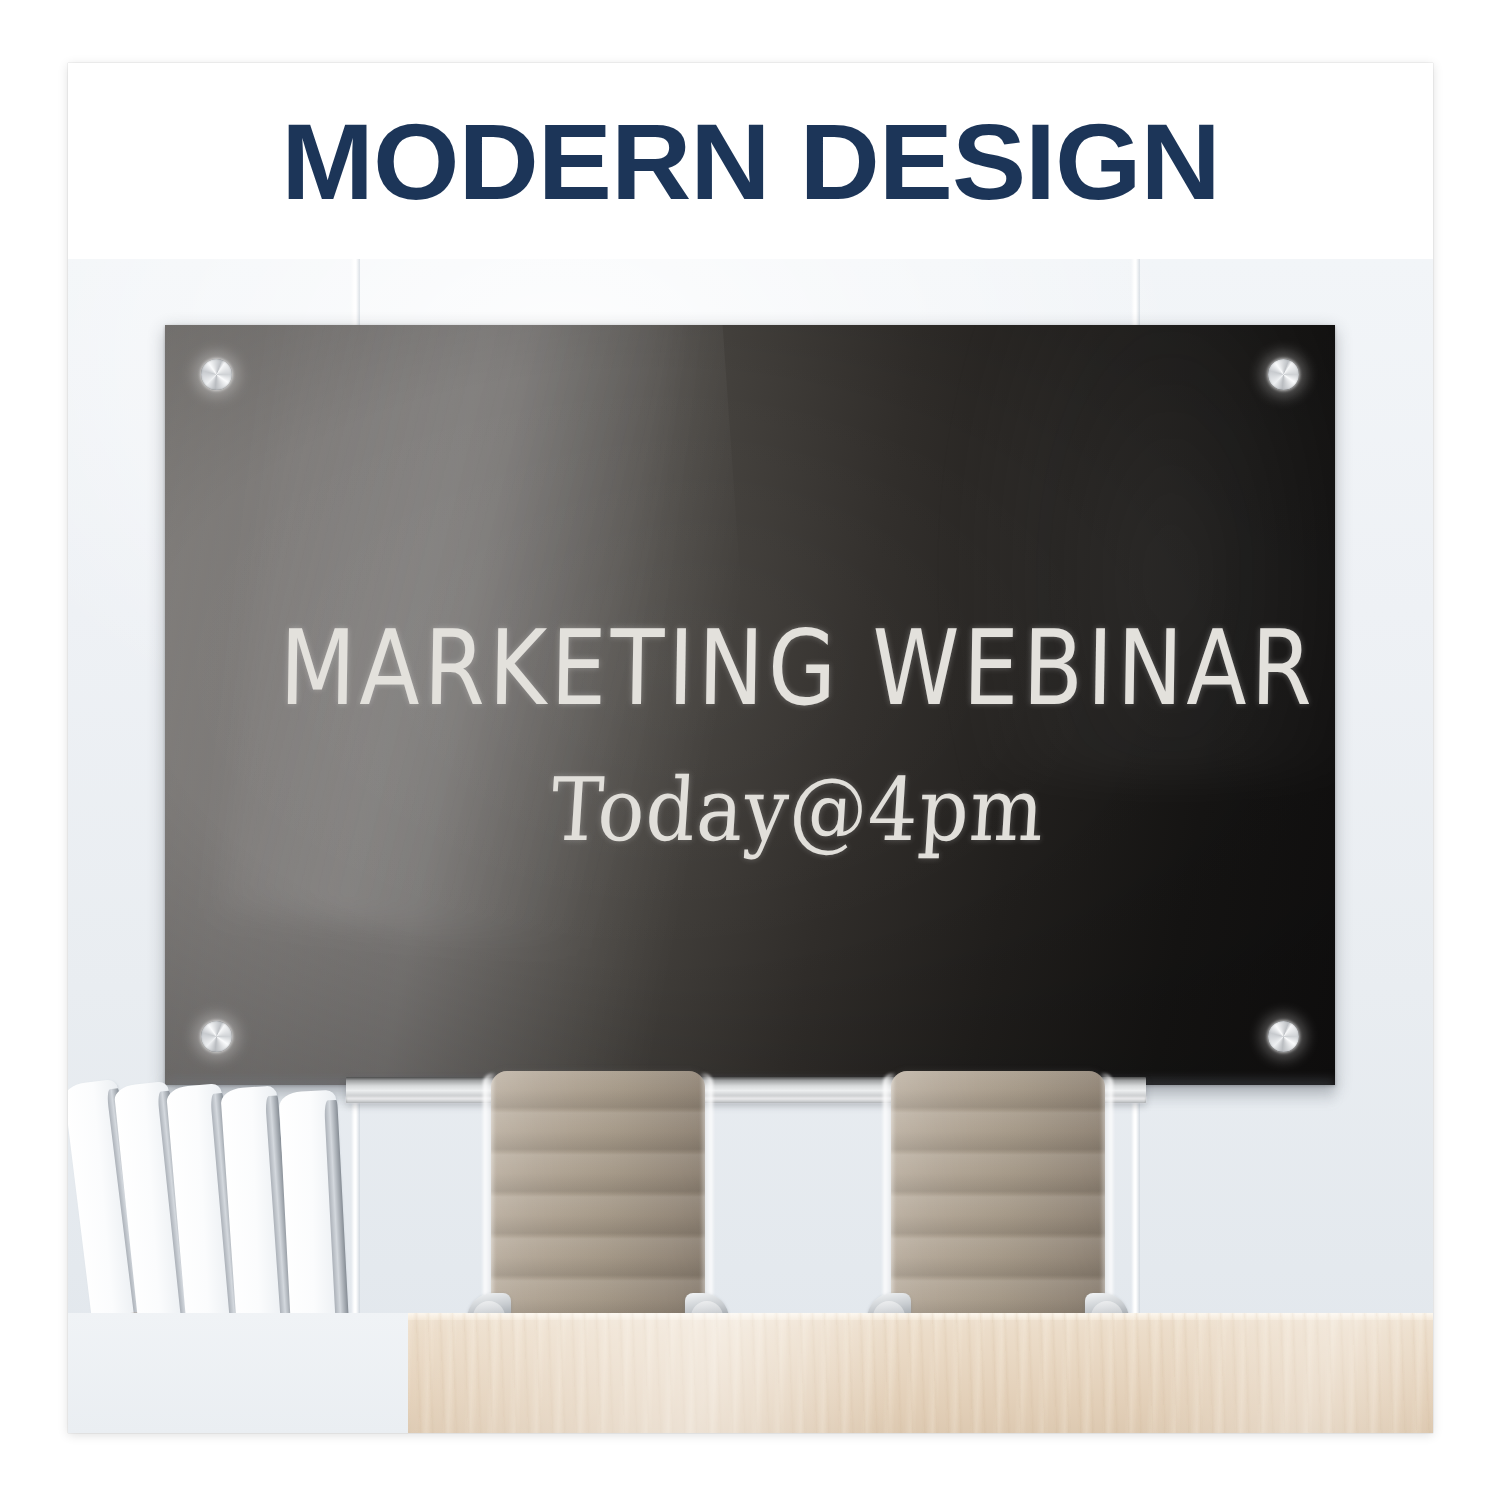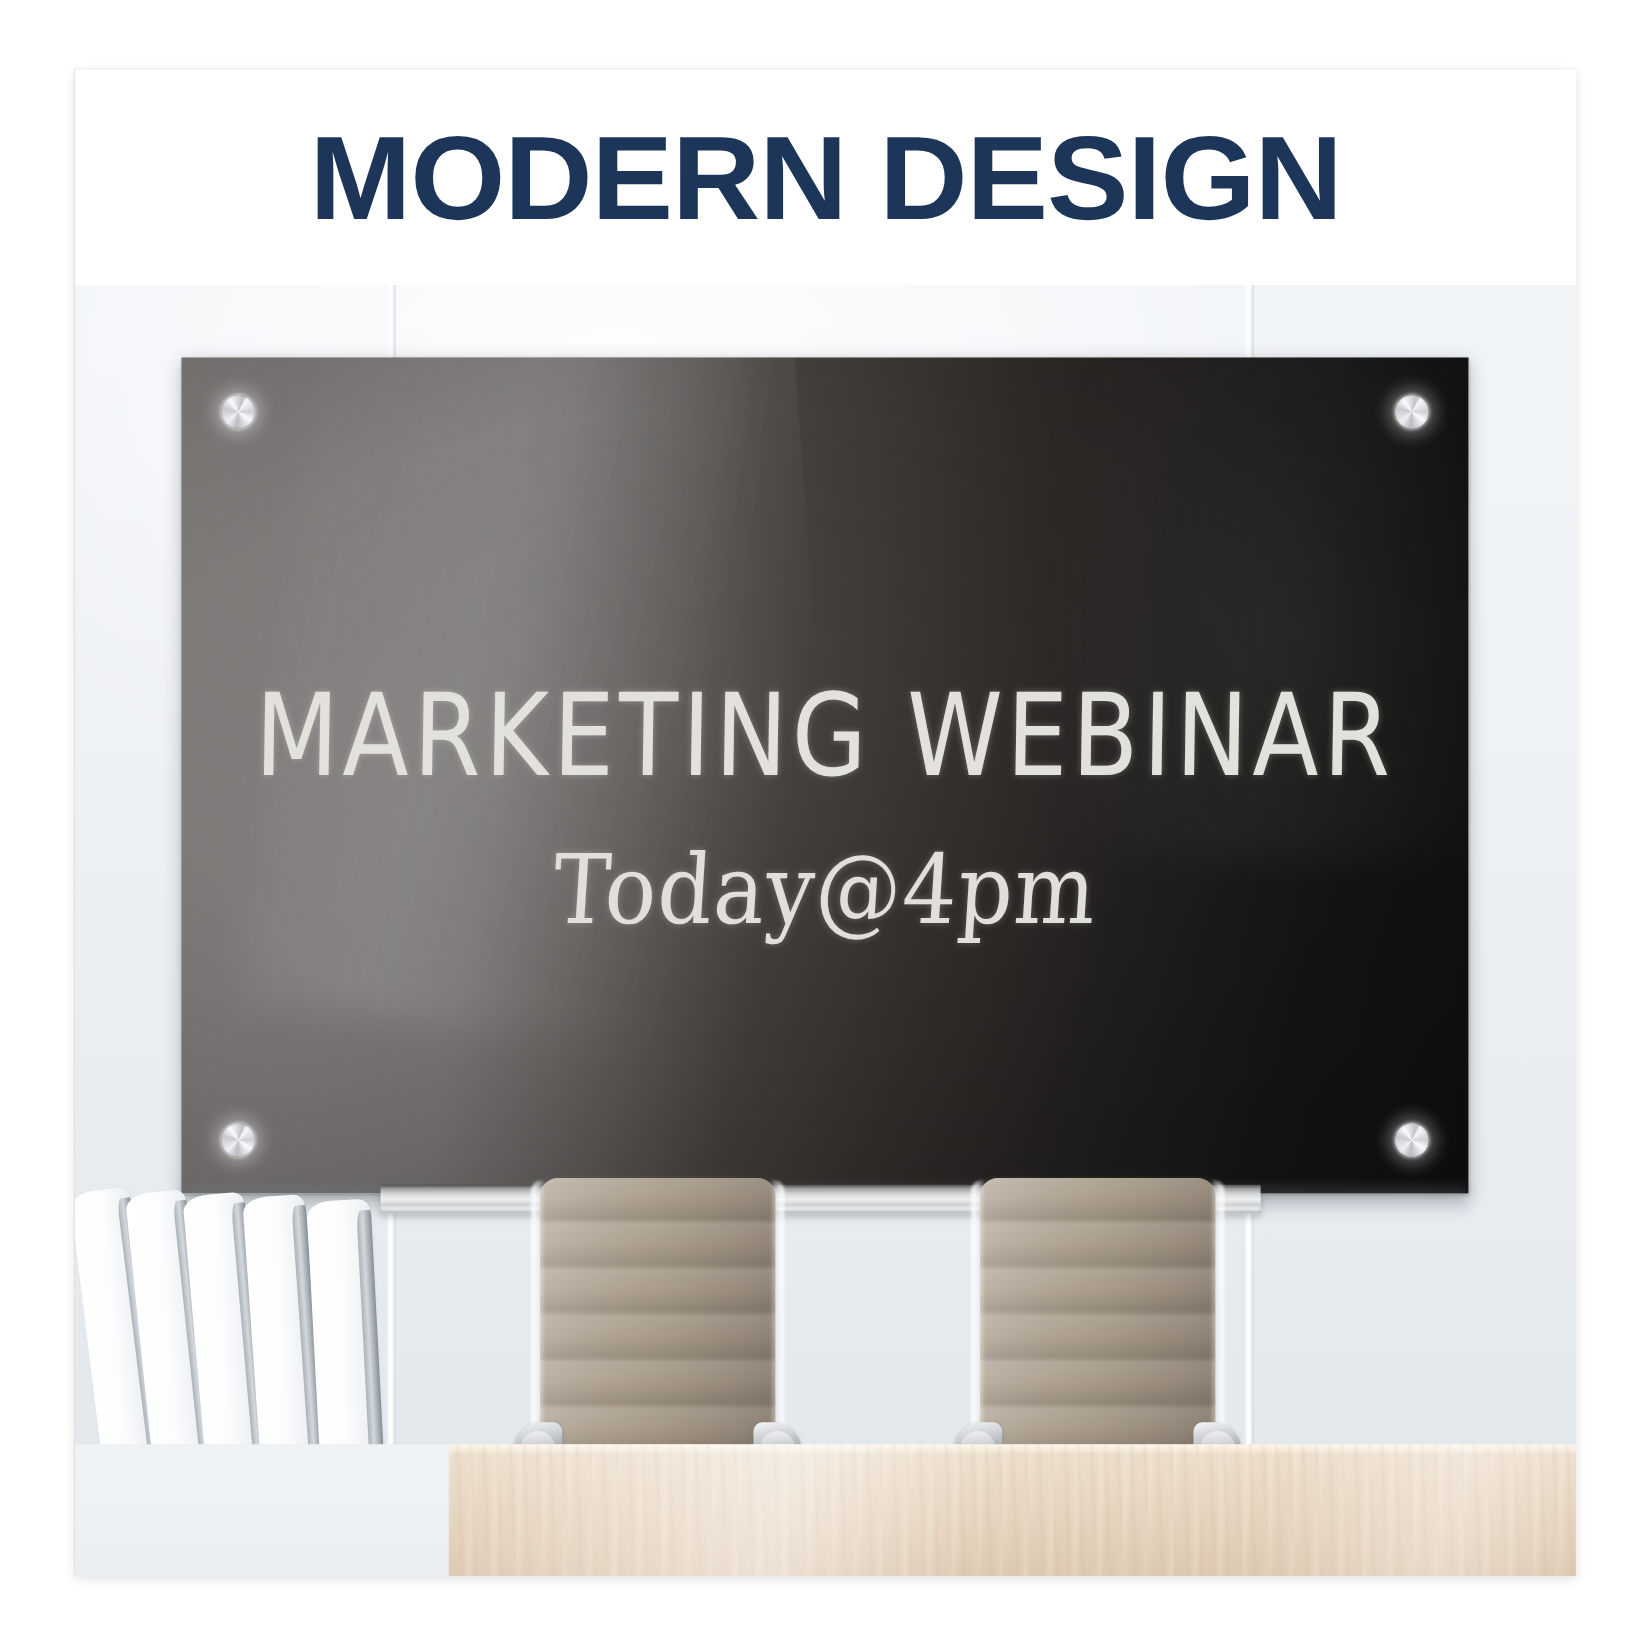--- a/index.html
+++ b/index.html
@@ -174,20 +174,21 @@
 
   
   #board-writing {
     position: absolute;
     left: 0;
     top: 300px;
     width: 1170px;
     text-align: center;
     z-index: 8;
     pointer-events: none;
+    padding-left: 48px;
   }
   #writing-line-1 {
     font-family: "DejaVu Sans", sans-serif;
     font-size: 88px;
     font-weight: 400;
     letter-spacing: 4px;
     color: #e3e1dc;
     line-height: 1;
     transform: scaleY(1.18) skewX(-1deg);
     text-shadow: 0 0 6px rgba(255,255,255,0.28);

